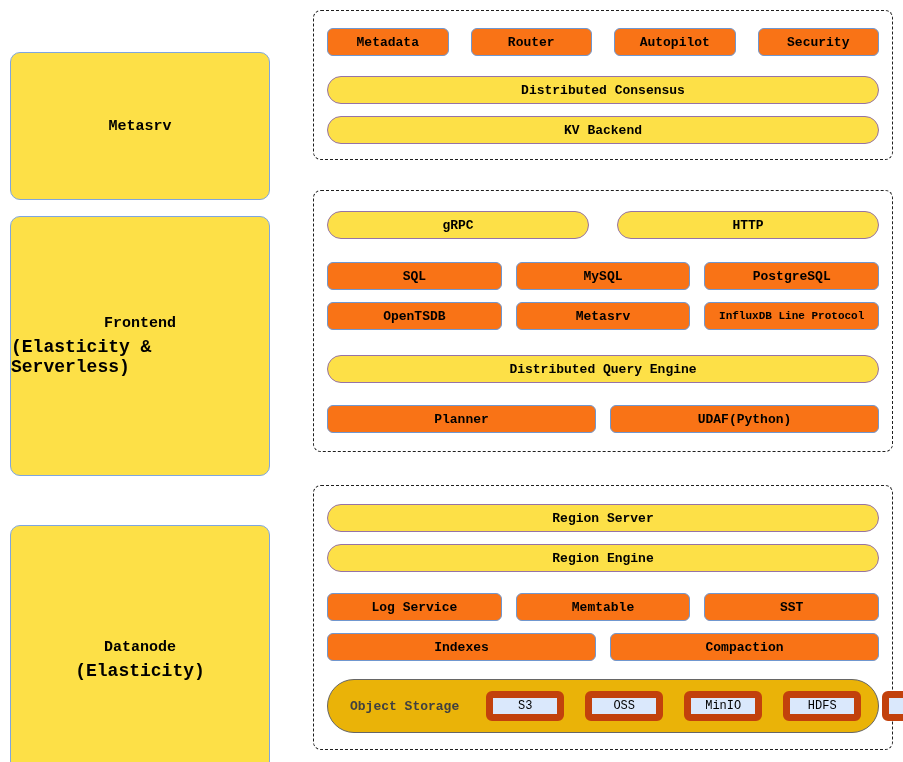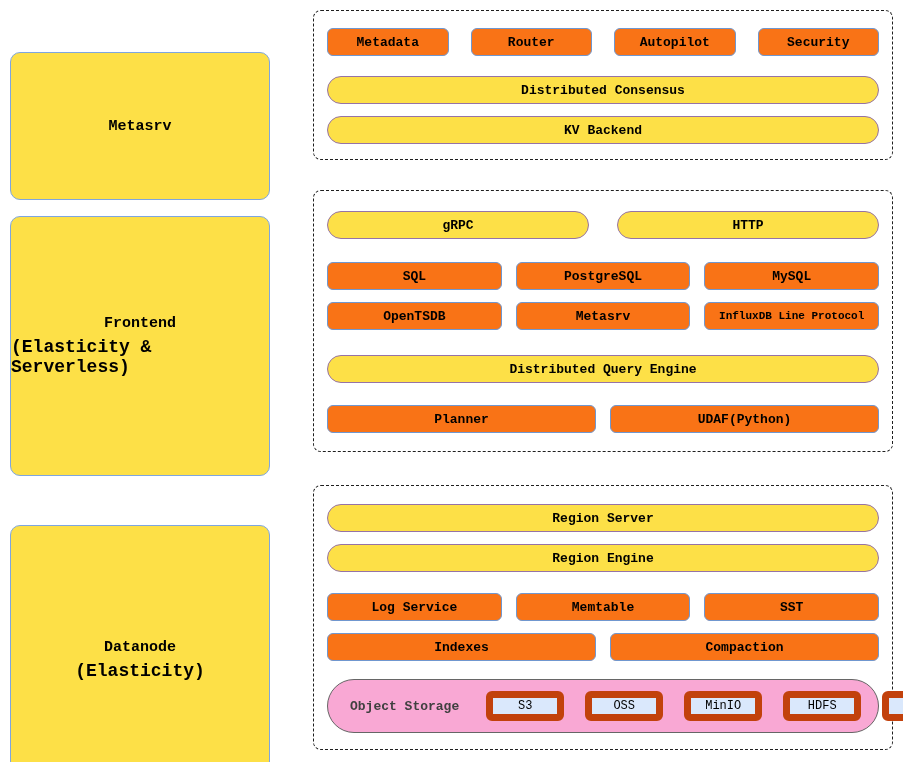--- a/index.html
+++ b/index.html
@@ -45,21 +45,21 @@
   .mt17{margin-top:17px;}
   .mt18{margin-top:18px;}
   .mt20{margin-top:20px;}
   .mt21{margin-top:21px;}
   .mt22{margin-top:22px;}
   .mt23{margin-top:23px;}
   .mt25{margin-top:25px;}
   
   .storage{
     height:54px;box-sizing:border-box;width:100%;
-    background:#f9a8d4;border:1px solid #666;border-radius:27px;
+    background:#eab308;border:1px solid #666;border-radius:27px;
     display:flex;align-items:center;padding:0 22px;gap:21px;
   }
   .storage-label{
     font-size:13px;font-weight:700;color:#404040;white-space:nowrap;margin-right:6px;
   }
   .storage-box{
     width:78px;height:30px;box-sizing:border-box;flex:none;
     background:#dae8fc;border:7px solid #c2410c;border-radius:6px;
     display:flex;align-items:center;justify-content:center;
     font-size:12px;font-weight:400;
@@ -88,22 +88,22 @@
   <div class="big-sub">(Elasticity &amp; Serverless)</div>
 </div>
 
 <div class="panel" style="top:190px;height:262px;">
   <div class="hrow gap2 mt20">
     <div class="pill half">gRPC</div>
     <div class="pill half">HTTP</div>
   </div>
   <div class="hrow gap3 mt23">
     <div class="bluebox">SQL</div>
+    <div class="bluebox">MySQL</div>
     <div class="bluebox">PostgreSQL</div>
-    <div class="bluebox">MySQL</div>
   </div>
   <div class="hrow gap3 mt12">
     <div class="bluebox">OpenTSDB</div>
     <div class="bluebox">Metasrv</div>
     <div class="bluebox small-text">InfluxDB Line Protocol</div>
   </div>
   <div class="pill full mt25">Distributed Query Engine</div>
   <div class="hrow gap3 mt22">
     <div class="bluebox">Planner</div>
     <div class="bluebox">UDAF(Python)</div>

